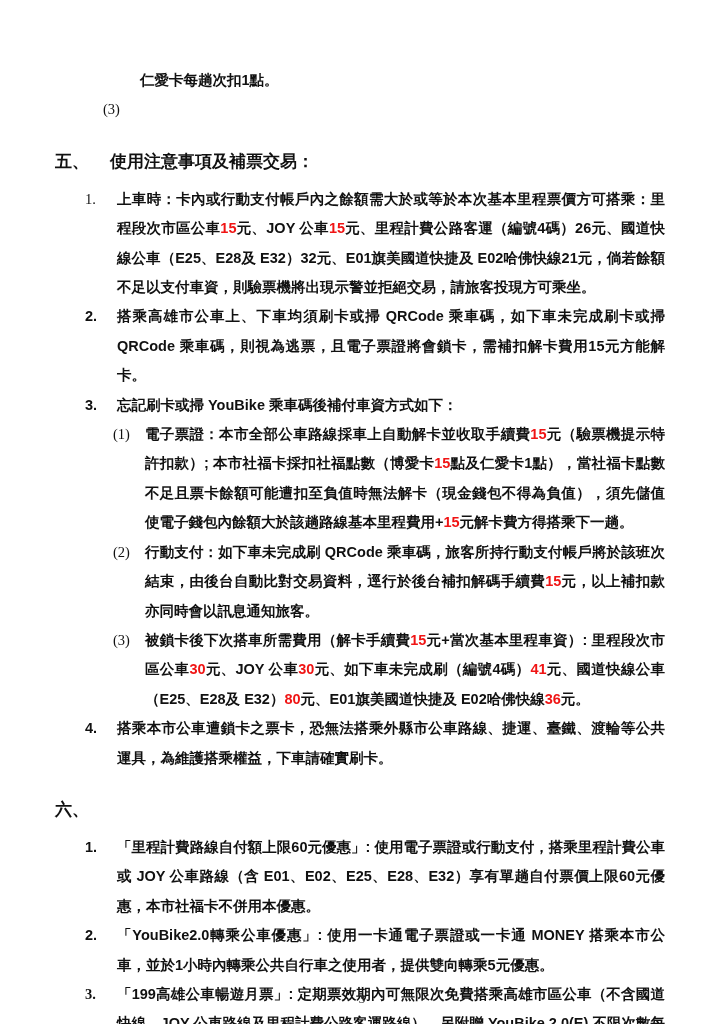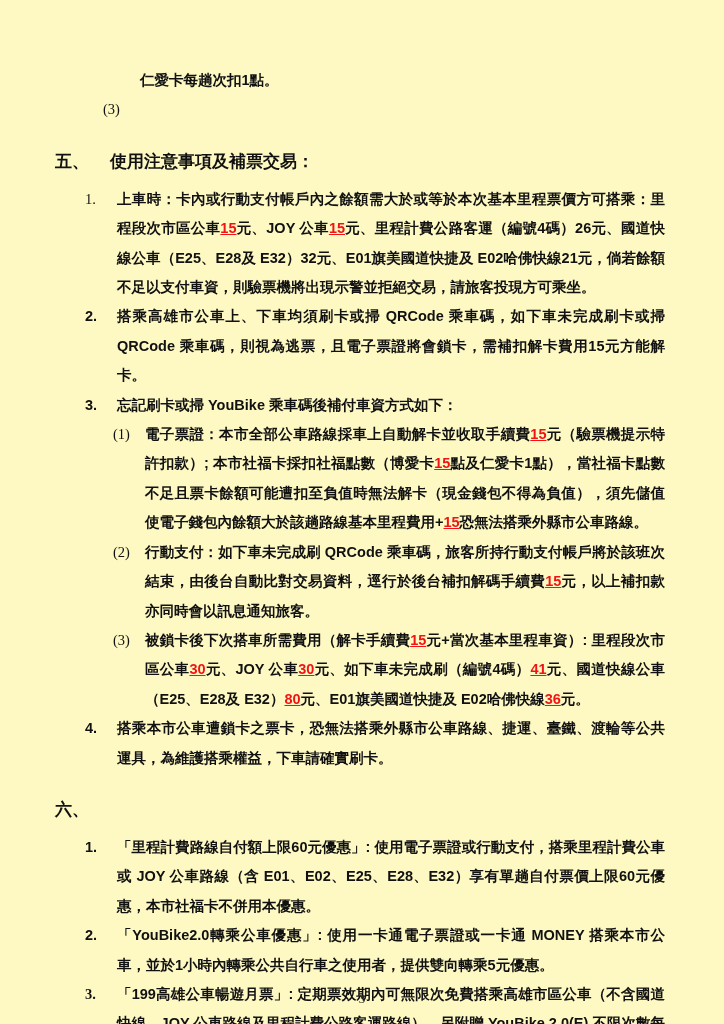--- a/index.html
+++ b/index.html
@@ -1,34 +1,34 @@
 <!DOCTYPE html>
 <html><head>
 <meta charset="utf-8">
 <style>
   html,body{margin:0;padding:0;background:#888;}
   .page{
     position:relative;
     width:724px;height:1024px;
-    background:#fef9c3;
+    background:#ffffff;
     box-sizing:border-box;
     padding:66px 59px 0 55px;
     font-family:"Liberation Sans","DejaVu Sans",sans-serif;
     font-size:14.5px;
     line-height:29.4px;
     color:#111111;
     font-weight:600;
     overflow:hidden;
   }
   .txt{
     text-align:justify;
     text-justify:inter-ideograph;
     overflow-wrap:break-word;
   }
-  .red{color:#f01414;text-decoration:underline;}
+  .red{color:#f01414;}
   
   .intro-cont{margin-left:85px;}
   .intro-item{display:flex;margin-left:48px;}
   .intro-item .lbl{flex:0 0 37px;}
   
   .section-heading{
     display:flex;
     font-size:17px;
     font-weight:700;
     line-height:30px;
@@ -82,21 +82,21 @@
     <span class="lbl">2.</span>
     <div class="body txt"><span>搭乘高雄市公車上、下車均須刷卡或掃 QRCode 乘車碼，如下車未完成刷卡或掃 QRCode 乘車碼，則視為逃票，且電子票證將會鎖卡，需補扣解卡費用15元方能解卡。</span></div>
   </div>
 
   <div class="item">
     <span class="lbl">3.</span>
     <div class="body">
       <div class="txt"><span>忘記刷卡或掃 YouBike 乘車碼後補付車資方式如下：</span></div>
       <div class="subitem" style="margin-left:-4px;">
         <span class="lbl serif-lbl">(1)</span>
-        <div class="body txt"><span>電子票證：本市全部公車路線採車上自動解卡並收取手續費</span><span class="red">15</span><span>元（驗票機提示特許扣款）; 本市社福卡採扣社福點數（博愛卡</span><span class="red">15</span><span>點及仁愛卡1點），當社福卡點數不足且票卡餘額可能遭扣至負值時無法解卡（現金錢包不得為負值），須先儲值使電子錢包內餘額大於該趟路線基本里程費用+</span><span class="red">15</span><span>恐無法搭乘外縣市公車路線。</span></div>
+        <div class="body txt"><span>電子票證：本市全部公車路線採車上自動解卡並收取手續費</span><span class="red">15</span><span>元（驗票機提示特許扣款）; 本市社福卡採扣社福點數（博愛卡</span><span class="red">15</span><span>點及仁愛卡1點），當社福卡點數不足且票卡餘額可能遭扣至負值時無法解卡（現金錢包不得為負值），須先儲值使電子錢包內餘額大於該趟路線基本里程費用+</span><span class="red">15</span><span>元解卡費方得搭乘下一趟。</span></div>
       </div>
       <div class="subitem" style="margin-left:-4px;">
         <span class="lbl serif-lbl">(2)</span>
         <div class="body txt"><span>行動支付：如下車未完成刷 QRCode 乘車碼，旅客所持行動支付帳戶將於該班次結束，由後台自動比對交易資料，逕行於後台補扣解碼手續費</span><span class="red">15</span><span>元，以上補扣款亦同時會以訊息通知旅客。</span></div>
       </div>
       <div class="subitem" style="margin-left:-4px;">
         <span class="lbl serif-lbl">(3)</span>
         <div class="body txt"><span>被鎖卡後下次搭車所需費用（解卡手續費</span><span class="red">15</span><span>元+當次基本里程車資）: 里程段次市區公車</span><span class="red">30</span><span>元、JOY 公車</span><span class="red">30</span><span>元、如下車未完成刷（編號4碼）</span><span class="red">41</span><span>元、國道快線公車（E25、E28及 E32）</span><span class="red">80</span><span>元、E01旗美國道快捷及 E02哈佛快線</span><span class="red">36</span><span>元。</span></div>
       </div>
     </div>

